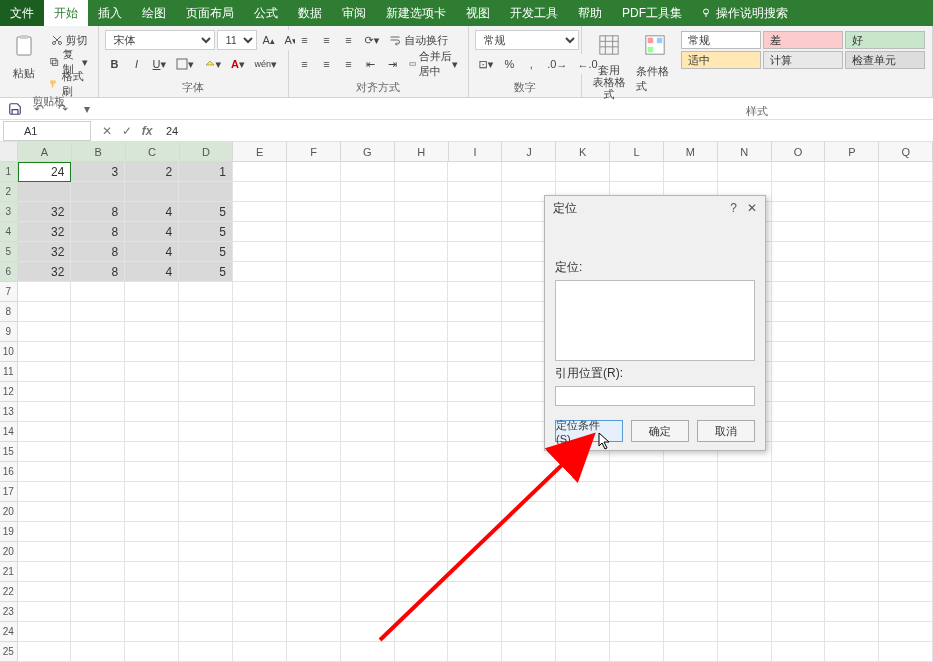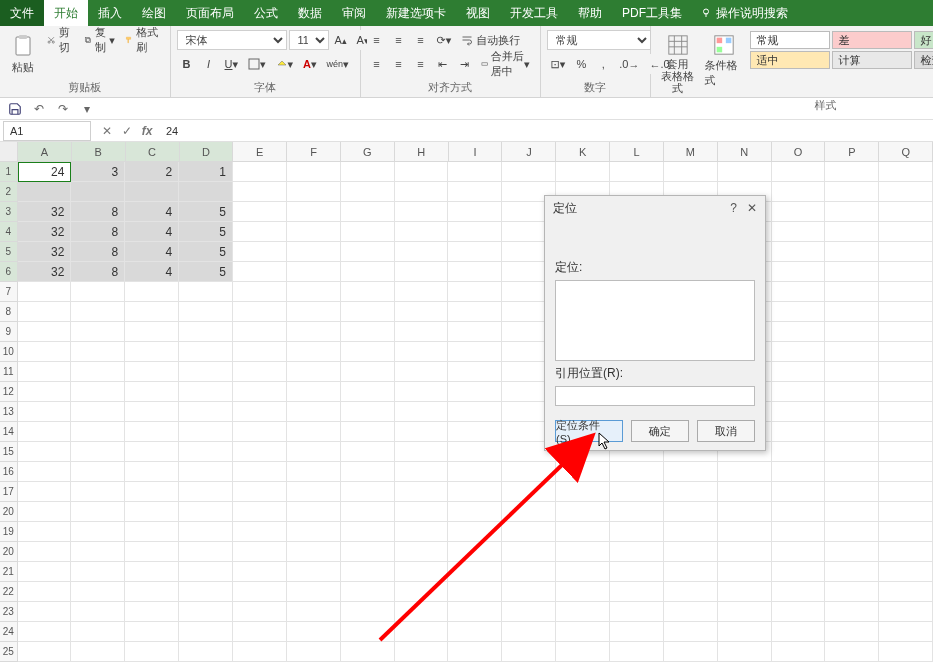--- a/index.html
+++ b/index.html
@@ -13,38 +13,38 @@
 .menubar .mitem.file { background:#1b5e20; }
 .menubar .search { display:flex; align-items:center; color:#fff; margin-left:8px; }
 .menubar .search svg { margin-right:4px; }
 
 
 .ribbon { height:72px; background:#f3f3f3; border-bottom:1px solid #d4d4d4; display:flex; align-items:stretch; }
 .rgroup { border-right:1px solid #d4d4d4; display:flex; flex-direction:column; justify-content:space-between; padding:4px 6px 2px; }
 .rgroup .controls { display:flex; gap:4px; align-items:flex-start; }
 .rgroup .label { font-size:11px; color:#666; text-align:center; }
 .rbtn { min-width:20px; height:20px; display:inline-flex; align-items:center; justify-content:center; border:1px solid transparent; background:#f3f3f3; cursor:pointer; font-size:11px; color:#444; padding:0 3px; }
-.rbigbtn { width:42px; display:flex; flex-direction:column; align-items:center; justify-content:center; gap:2px; cursor:pointer; padding:4px 2px; font-size:11px; color:#444; }
+.rbigbtn { width:42px; display:flex; flex-direction:column; align-items:center; justify-content:center; gap:8px; cursor:pointer; padding:4px 2px; font-size:11px; color:#444; }
 .rbigbtn svg { flex-shrink:0; }
 select.rsel, input.rnum { height:20px; border:1px solid #cfcfcf; background:#fff; font-size:11px; color:#444; padding:0 4px; }
 .stylecell { width:80px; height:18px; border:1px solid #bbb; font-size:11px; display:inline-flex; align-items:center; padding:0 6px; margin:1px; }
 .sc-normal { background:#fff; }
 .sc-bad { background:#fccccc; }
 .sc-good { background:#c8e6c9; }
 .sc-neutral { background:#ffe8b3; }
 .sc-calc { background:#e8e8e8; }
 .sc-check { background:#ddd; }
 
 
 .qat { height:22px; background:#fff; border-bottom:1px solid #e0e0e0; display:flex; align-items:center; padding:0 6px; gap:6px; }
 .qat .qbtn { width:18px; height:18px; display:flex; align-items:center; justify-content:center; cursor:pointer; color:#666; font-size:12px; }
 
 
 .fbar { height:22px; background:#fff; border-bottom:1px solid #e0e0e0; display:flex; align-items:center; }
-.fbar .namebox { width:88px; height:20px; border:1px solid #cfcfcf; margin:0 3px; font-size:11px; padding:0 6px; display:flex; align-items:center; background:#fff; }
+.fbar .namebox { width:88px; height:20px; border:1px solid #cfcfcf; margin:0 3px; font-size:11px; padding:0 20px; display:flex; align-items:center; background:#fff; }
 .fbar .fbtns { display:flex; gap:2px; padding:0 4px; }
 .fbar .fbtn { width:18px; height:18px; display:flex; align-items:center; justify-content:center; color:#777; cursor:pointer; }
 .fbar .fx { font-style:italic; font-weight:bold; }
 .fbar .formula { flex:1; padding:0 6px; font-size:11px; }
 
 
 .grid { position:relative; height:520px; overflow:hidden; }
 .colheads { display:flex; height:20px; background:#f7f7f7; border-bottom:1px solid #d9d9d9; }
 .ch { width:60px; border-right:1px solid #d9d9d9; display:flex;align-items:center;justify-content:center;font-size:11px;color:#555; }
 .ch.sel { background:#d8e6d8; }
@@ -103,21 +103,21 @@
 
     <div class="rgroup">
       <div class="controls">
         <div class="rbigbtn">
           <svg width="24" height="24" viewBox="0 0 24 24" fill="#888">
               <rect x="5" y="3" width="14" height="18" rx="1" fill="#fff" stroke="#888"></rect>
               <rect x="8" y="1" width="8" height="4" rx="1" fill="#ccc"></rect>
             </svg>
           <span>粘贴</span>
         </div>
-        <div style="display:flex;flex-direction:row;gap:2px;">
+        <div style="display:flex;flex-direction:column;gap:2px;align-items:flex-end;">
           <div class="rbtn">
               <svg width="12" height="12" viewBox="0 0 24 24" stroke="#666" fill="none" stroke-width="2">
                 <circle cx="6" cy="18" r="3"></circle>
                 <circle cx="18" cy="18" r="3"></circle>
                 <path d="M8 16 L20 4 M16 16 L4 4"></path>
               </svg>
               <span style="margin-left:3px;">剪切</span>
             </div>
           <div class="rbtn">
               <svg width="12" height="12" viewBox="0 0 24 24" stroke="#666" fill="none" stroke-width="2">

